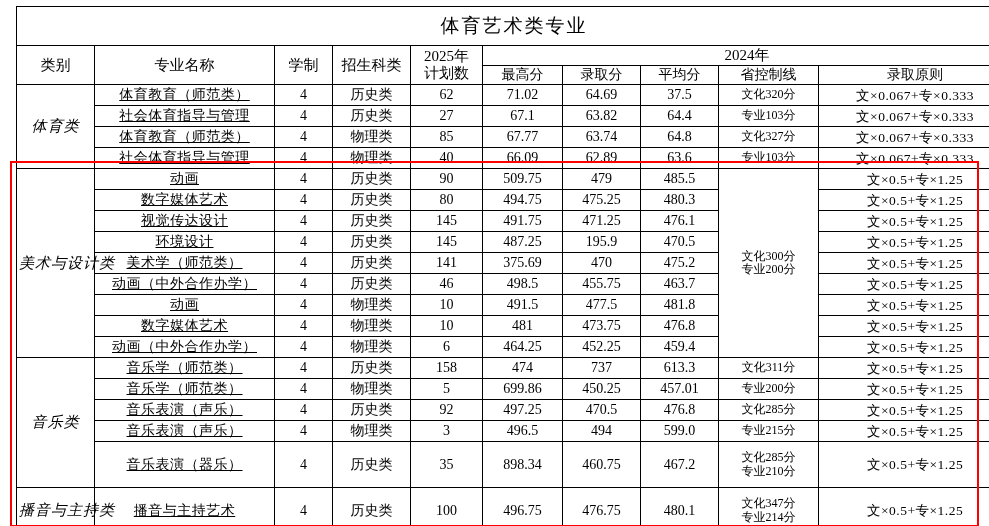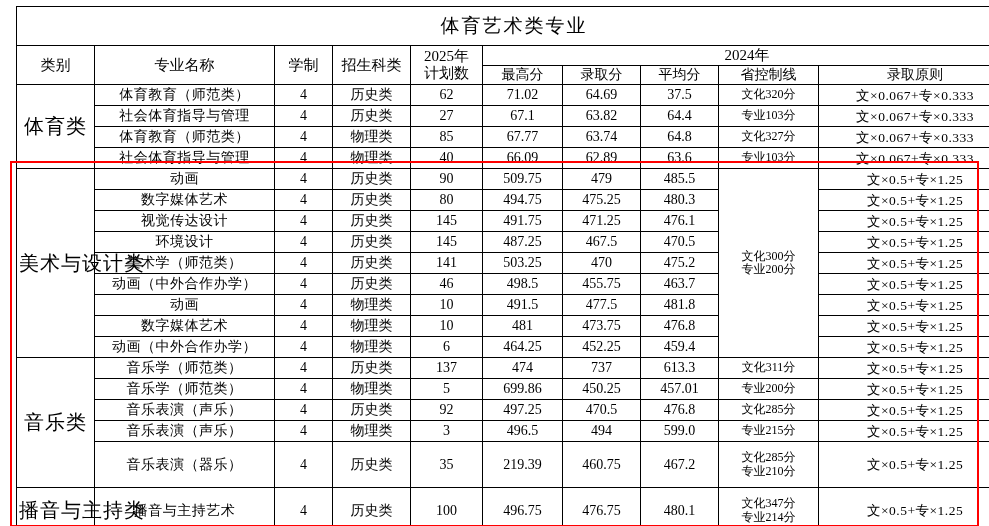--- a/index.html
+++ b/index.html
@@ -48,32 +48,33 @@
   .hdr {
     font-weight: bold;
     font-size: 15px;
   }
   .hdr-small {
     font-weight: bold;
     font-size: 14px;
   }
   .cat {
     font-weight: bold;
-    font-size: 20px;
+    font-size: 15px;
     letter-spacing: 1px;
+    font-style: italic;
   }
   .two-line {
     white-space: normal;
     line-height: 1.2;
   }
   .row-h { height: 21px; }
   .num { font-family: "Liberation Serif", serif; }
   .rule-cell { font-size: 13.5px; letter-spacing: 0.5px; }
   .ctrl-cell { font-size: 12px; white-space: normal; line-height: 1.25; }
-  .maj { font-size: 14px; letter-spacing: 0.5px; }
+  .maj { font-size: 14px; letter-spacing: 0.5px; text-decoration: underline; }
 
   
   #highlight {
     position: absolute;
     border: 2px solid #ff0000;
     pointer-events: none;
     box-sizing: border-box;
   }
 </style>
 </head>
@@ -195,30 +196,30 @@
         <td class="num">471.25</td>
         <td class="num">476.1</td>
         <td class="rule-cell">文×0.5+专×1.25</td>
       </tr>
       <tr class="row-h">
         <td class="maj">环境设计</td>
         <td class="num">4</td>
         <td>历史类</td>
         <td class="num">145</td>
         <td class="num">487.25</td>
-        <td class="num">467.5</td>
+        <td class="num">195.9</td>
         <td class="num">470.5</td>
         <td class="rule-cell">文×0.5+专×1.25</td>
       </tr>
       <tr class="row-h">
         <td class="maj">美术学（师范类）</td>
         <td class="num">4</td>
         <td>历史类</td>
         <td class="num">141</td>
-        <td class="num">503.25</td>
+        <td class="num">375.69</td>
         <td class="num">470</td>
         <td class="num">475.2</td>
         <td class="rule-cell">文×0.5+专×1.25</td>
       </tr>
       <tr class="row-h">
         <td class="maj">动画（中外合作办学）</td>
         <td class="num">4</td>
         <td>历史类</td>
         <td class="num">46</td>
         <td class="num">498.5</td>
@@ -255,21 +256,21 @@
         <td class="num">452.25</td>
         <td class="num">459.4</td>
         <td class="rule-cell">文×0.5+专×1.25</td>
       </tr>
 
       <tr class="row-h">
         <td class="cat" rowspan="5">音乐类</td>
         <td class="maj">音乐学（师范类）</td>
         <td class="num">4</td>
         <td>历史类</td>
-        <td class="num">137</td>
+        <td class="num">158</td>
         <td class="num">474</td>
         <td class="num">737</td>
         <td class="num">613.3</td>
         <td class="ctrl-cell">文化311分</td>
         <td class="rule-cell">文×0.5+专×1.25</td>
       </tr>
       <tr class="row-h">
         <td class="maj">音乐学（师范类）</td>
         <td class="num">4</td>
         <td>物理类</td>
@@ -300,21 +301,21 @@
         <td class="num">494</td>
         <td class="num">599.0</td>
         <td class="ctrl-cell">专业215分</td>
         <td class="rule-cell">文×0.5+专×1.25</td>
       </tr>
       <tr style="height:46px">
         <td class="maj">音乐表演（器乐）</td>
         <td class="num">4</td>
         <td>历史类</td>
         <td class="num">35</td>
-        <td class="num">219.39</td>
+        <td class="num">898.34</td>
         <td class="num">460.75</td>
         <td class="num">467.2</td>
         <td class="ctrl-cell" style="white-space:pre-line">文化285分
 专业210分</td>
         <td class="rule-cell">文×0.5+专×1.25</td>
       </tr>
 
       <tr style="height:46px">
         <td class="cat two-line">播音与主持类</td>
         <td class="maj">播音与主持艺术</td>

